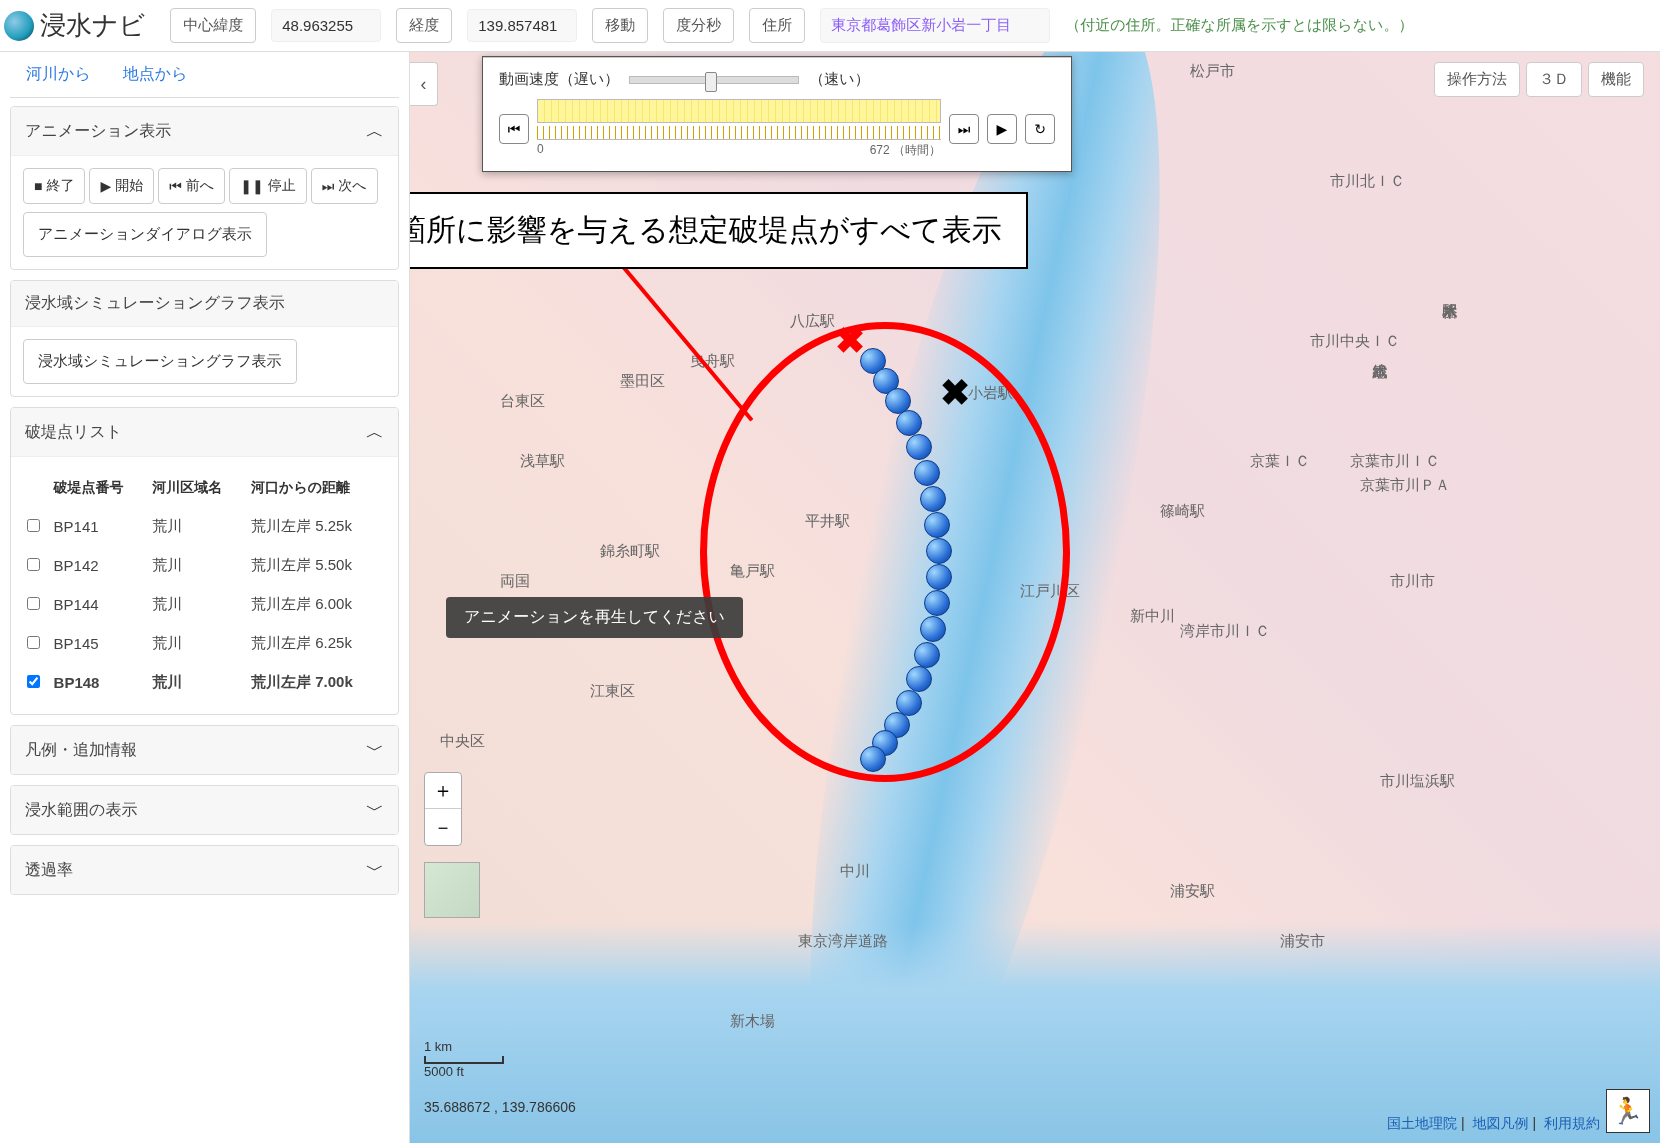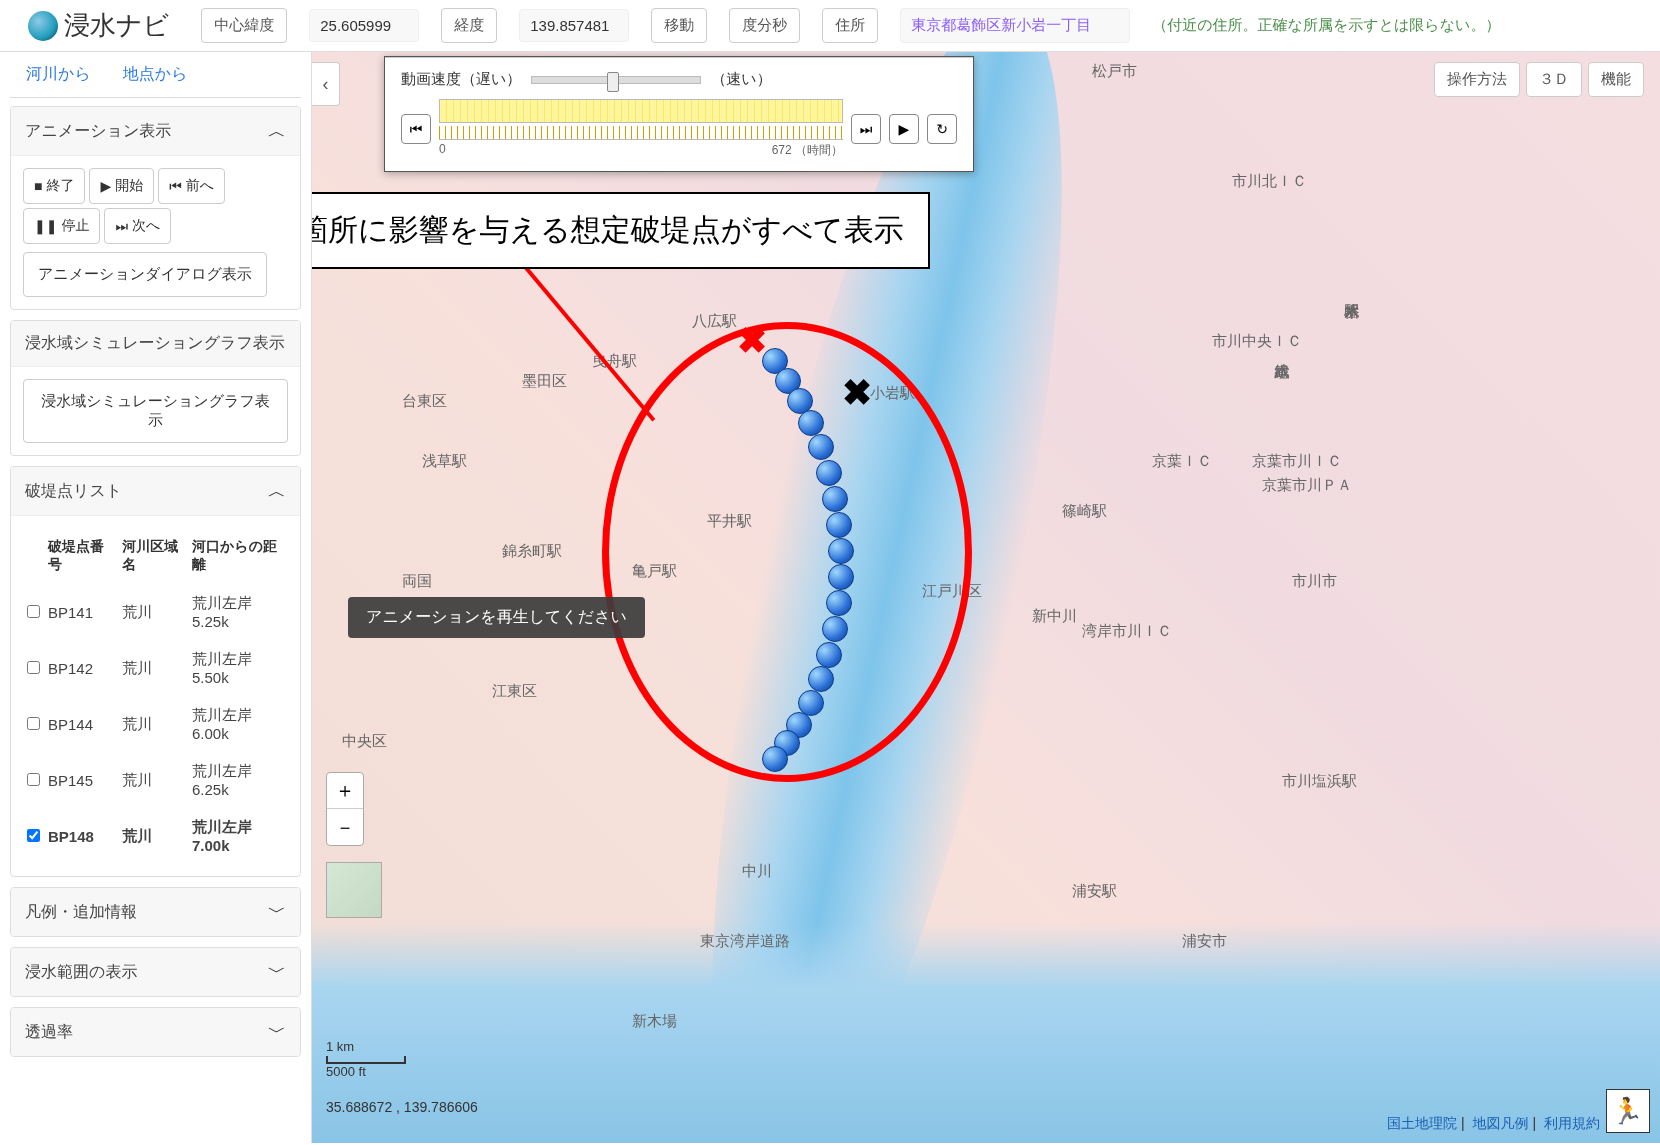--- a/index.html
+++ b/index.html
@@ -1,25 +1,25 @@
 <!DOCTYPE html>
 <html><head>
 <meta charset="utf-8">
 <style>
 *{box-sizing:border-box;margin:0;padding:0;font-family:"Hiragino Kaku Gothic ProN","Meiryo",sans-serif}
 body{width:1660px;height:1145px;overflow:hidden;background:#fff}
-.topbar{display:flex;align-items:center;gap:22px;padding:8px 28px;border-bottom:1px solid #ddd;background:#fff}
+.topbar{display:flex;align-items:center;gap:15px;padding:8px 4px;border-bottom:1px solid #ddd;background:#fff}
 .logo{display:flex;align-items:center;gap:6px;font-size:26px;color:#333;margin-right:10px}
 .logo-icon{width:30px;height:30px;border-radius:50%;background:radial-gradient(circle at 35% 35%,#8ecae6,#219ebc 60%,#023047)}
 .top-btn{border:1px solid #ccc;background:#fff;padding:7px 12px;border-radius:4px;font-size:15px;color:#555;cursor:pointer}
 .top-field{border:1px solid #eee;background:#f8f8f8;padding:7px 10px;border-radius:4px;font-size:15px;color:#333;min-width:110px}
 .top-addr{color:#8b5cf6;min-width:230px}
 .top-note{color:#4a8f4a;font-size:15px}
 .main{display:flex;height:calc(1145px - 54px)}
-.sidebar{width:312px;background:#fff;border-right:1px solid #ddd;overflow-y:auto;padding:0 10px 10px 10px}
+.sidebar{width:410px;background:#fff;border-right:1px solid #ddd;overflow-y:auto;padding:0 10px 10px 10px}
 .tabs{display:flex;border-bottom:1px solid #ddd;margin-bottom:8px}
 .tab{padding:12px 16px;color:#2a7ae2;cursor:pointer;font-size:16px}
 .panel{border:1px solid #ddd;border-radius:4px;margin-bottom:10px;overflow:hidden}
 .panel-head{display:flex;justify-content:space-between;align-items:center;padding:12px 14px;background:#f7f7f7;cursor:pointer;font-size:16px;color:#444}
 .chev{font-size:18px;color:#333}
 .panel-body{padding:12px;border-top:1px solid #eee}
 .ctrl-row{display:flex;gap:4px;flex-wrap:wrap;margin-bottom:8px}
 .ctrl-btn{border:1px solid #ccc;background:#fff;padding:8px 10px;border-radius:4px;font-size:14px;cursor:pointer;display:flex;align-items:center;gap:4px;color:#333}
 .wide-btn{border:1px solid #ccc;background:#fff;padding:12px 14px;border-radius:4px;font-size:15px;cursor:pointer;color:#333;text-align:center}
 .bp-table{width:100%;font-size:15px;border-collapse:collapse}
@@ -69,21 +69,21 @@
 </style>
 </head>
 <body>
 
 <div class="topbar">
   <div class="logo">
     <div class="logo-icon"></div>
     <span>浸水ナビ</span>
   </div>
   <button class="top-btn">中心緯度</button>
-  <div class="top-field">25.605999</div>
+  <div class="top-field">48.963255</div>
   <button class="top-btn">経度</button>
   <div class="top-field">139.857481</div>
   <button class="top-btn">移動</button>
   <button class="top-btn">度分秒</button>
   <button class="top-btn">住所</button>
   <div class="top-field top-addr">東京都葛飾区新小岩一丁目</div>
   <div class="top-note">（付近の住所。正確な所属を示すとは限らない。）</div>
 </div>
 
 <div class="main">

